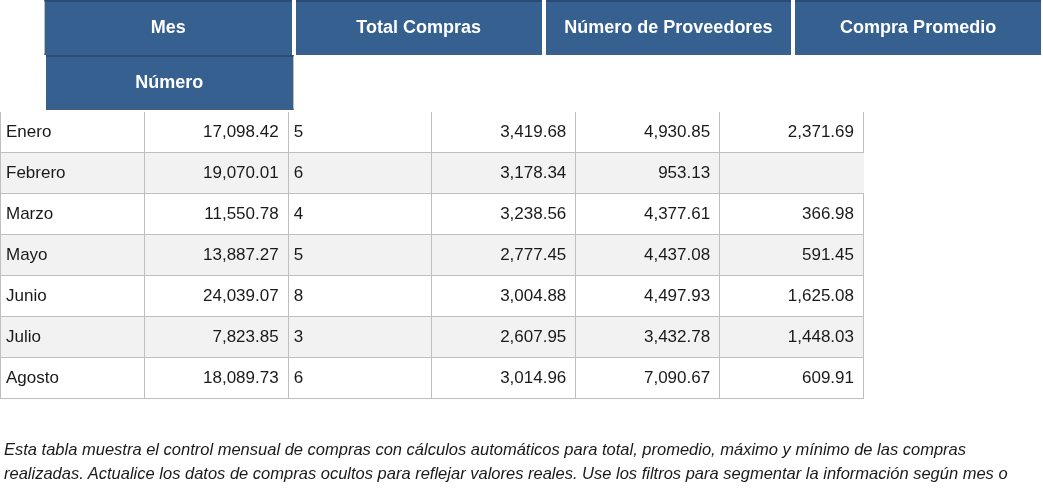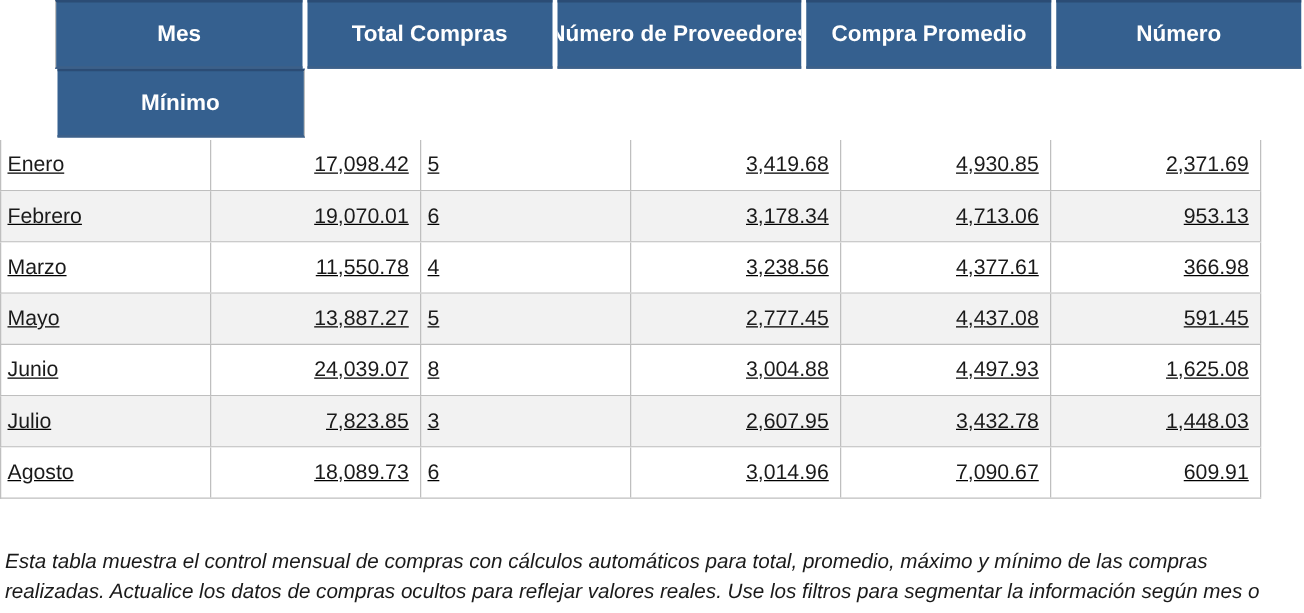--- a/index.html
+++ b/index.html
@@ -21,21 +21,21 @@
     overflow: hidden;
     font-family: "Liberation Sans", "DejaVu Sans", sans-serif;
   }
   .page { width: 1043px; }
 
   
   .purchases-table { width: 1043px; }
 
   .thead {
     display: grid;
-    grid-template-columns: repeat(5, 1fr);
+    grid-template-columns: repeat(4, 1fr);
     margin-bottom: 2px;
     margin-left: 44px;
   }
   .th {
     min-width: 0;
     height: 55px;
     margin: 0 2px;
     background: var(--header-bg);
     color: var(--header-text);
     font-weight: bold;
@@ -44,21 +44,21 @@
     align-items: center;
     justify-content: center;
     white-space: nowrap;
     overflow: hidden;
     border-top: 2px solid var(--header-top-border);
     border-bottom: 2px solid var(--header-bottom-border);
   }
   .th:first-child { margin-left: 0; border-left: 1px solid var(--border); }
   .th:last-child  { margin-right: 0; border-right: 1px solid var(--border); }
 
-  .tbody { width: 1009px; text-decoration: underline; }
+  .tbody { width: 864px; }
   .tr {
     display: grid;
     grid-template-columns: repeat(6, 1fr);
     border-bottom: 1px solid var(--border);
     border-left: 1px solid var(--border);
     background: var(--row-bg);
   }
   .tr:nth-child(even) { background: var(--row-alt-bg); }
   .td {
     min-width: 0;
@@ -89,37 +89,35 @@
 <body>
 
 <div class="page">
   <div class="purchases-table">
     <div class="thead">
         <div class="th">Mes</div>
         <div class="th">Total Compras</div>
         <div class="th">Número de Proveedores</div>
         <div class="th">Compra Promedio</div>
         <div class="th">Número</div>
-        <div class="th">Mínimo</div>
       </div>
     <div class="tbody">
         <div class="tr">
           <div class="td align-left">Enero</div>
           <div class="td align-right">17,098.42</div>
           <div class="td align-left">5</div>
           <div class="td align-right">3,419.68</div>
           <div class="td align-right">4,930.85</div>
           <div class="td align-right">2,371.69</div>
         </div>
         <div class="tr">
           <div class="td align-left">Febrero</div>
           <div class="td align-right">19,070.01</div>
           <div class="td align-left">6</div>
           <div class="td align-right">3,178.34</div>
-          <div class="td align-right">4,713.06</div>
           <div class="td align-right">953.13</div>
         </div>
         <div class="tr">
           <div class="td align-left">Marzo</div>
           <div class="td align-right">11,550.78</div>
           <div class="td align-left">4</div>
           <div class="td align-right">3,238.56</div>
           <div class="td align-right">4,377.61</div>
           <div class="td align-right">366.98</div>
         </div>

